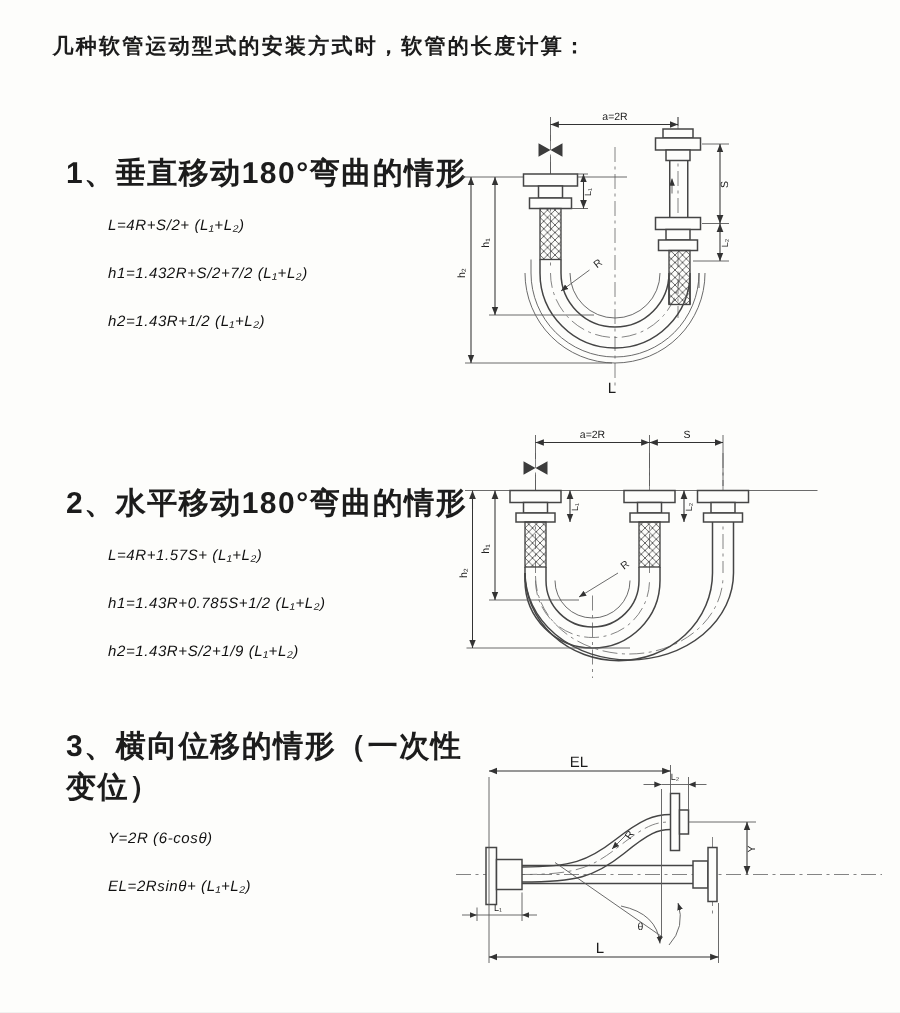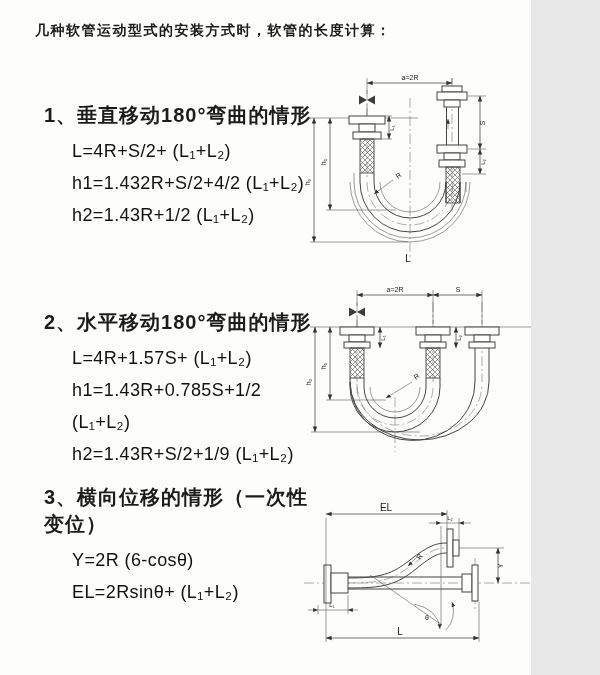--- a/index.html
+++ b/index.html
@@ -1,23 +1,23 @@
 <!DOCTYPE html>
 <html><head>
 <meta charset="utf-8">
 <style>
   html,body{margin:0;padding:0;background:#e8e8e8;}
-  .page{position:relative;width:531px;height:675px;background:#fdfdfb;overflow:hidden;
+  .page{position:relative;width:600px;height:675px;background:#fdfdfb;overflow:hidden;
         font-family:"Liberation Sans","DejaVu Sans",sans-serif;color:#1c1c1c;}
   .doc-title{position:absolute;left:35px;top:22px;font-size:14px;font-weight:bold;
              letter-spacing:1.5px;}
   .section{position:absolute;left:44px;width:270px;}
-  .sec1{top:102px;} .sec2{top:309px;} .sec3{top:484px;}
+  .sec1{top:102px;} .sec2{top:322px;} .sec3{top:484px;}
   .heading{font-size:20px;font-weight:bold;letter-spacing:1px;margin-bottom:6px;}
-  .formula{font-size:18px;line-height:32px;padding-left:28px;letter-spacing:.4px;color:#111;}
+  .formula{font-size:10px;line-height:32px;padding-left:28px;letter-spacing:.4px;color:#111;font-style:italic;}
   .dia{position:absolute;}
   .d1{left:300px;top:70px;} .d2{left:300px;top:282px;} .d3{left:296px;top:498px;}
   svg .ln{fill:none;stroke:#454545;stroke-width:1;}
   svg .thin{fill:none;stroke:#5a5a5a;stroke-width:.6;}
   svg .dim{fill:none;stroke:#333;stroke-width:.7;}
   svg .cl{fill:none;stroke:#6a6a6a;stroke-width:.55;stroke-dasharray:10 3 2 3;}
   svg .fl{fill:#fdfdfb;stroke:#454545;stroke-width:1;}
   svg .br{fill:url(#braid);stroke:#454545;stroke-width:.9;}
   svg text{font-size:7px;fill:#1c1c1c;font-family:"Liberation Sans",sans-serif;}
   svg .lab-big{font-size:10px;}
@@ -26,21 +26,21 @@
 </head>
 <body>
 
 <div class="page">
 
   <div class="doc-title">几种软管运动型式的安装方式时，软管的长度计算：</div>
 
   <div class="section sec1">
     <div class="heading">1、垂直移动180°弯曲的情形</div>
     <div class="formula">L=4R+S/2+ (L₁+L₂)</div>
-    <div class="formula">h1=1.432R+S/2+4/2 (L₁+L₂)</div>
+    <div class="formula">h1=1.432R+S/2+7/2 (L₁+L₂)</div>
     <div class="formula">h2=1.43R+1/2 (L₁+L₂)</div>
   </div>
 
   <div class="section sec2">
     <div class="heading">2、水平移动180°弯曲的情形</div>
     <div class="formula">L=4R+1.57S+ (L₁+L₂)</div>
     <div class="formula">h1=1.43R+0.785S+1/2 (L₁+L₂)</div>
     <div class="formula">h2=1.43R+S/2+1/9 (L₁+L₂)</div>
   </div>
 

